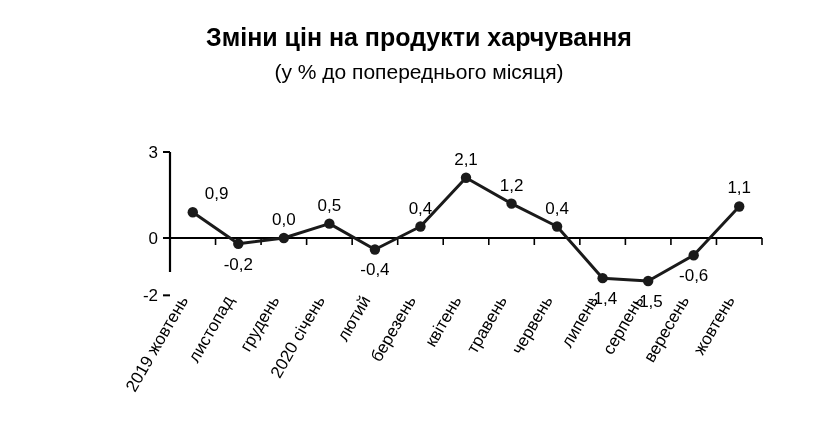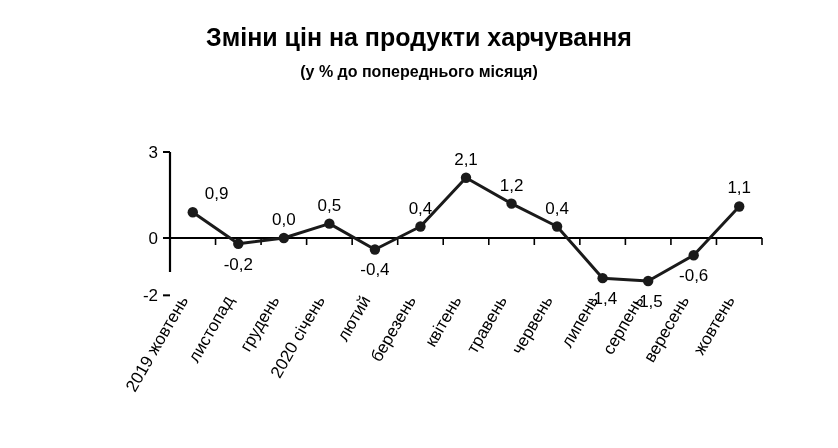--- a/index.html
+++ b/index.html
@@ -26,22 +26,22 @@
     width: 838px;
     text-align: center;
   }
   .title-line {
     font-size: 25px;
     font-weight: bold;
     line-height: 31px;
     letter-spacing: 0px;
   }
   .subtitle-line {
-    font-size: 16px;
-    font-weight: bold;
+    font-size: 21px;
+    font-weight: normal;
     line-height: 30px;
     margin-top: 4px;
   }
   .plot-area {
     position: absolute;
     left: 0;
     top: 0;
     width: 838px;
     height: 448px;
   }

